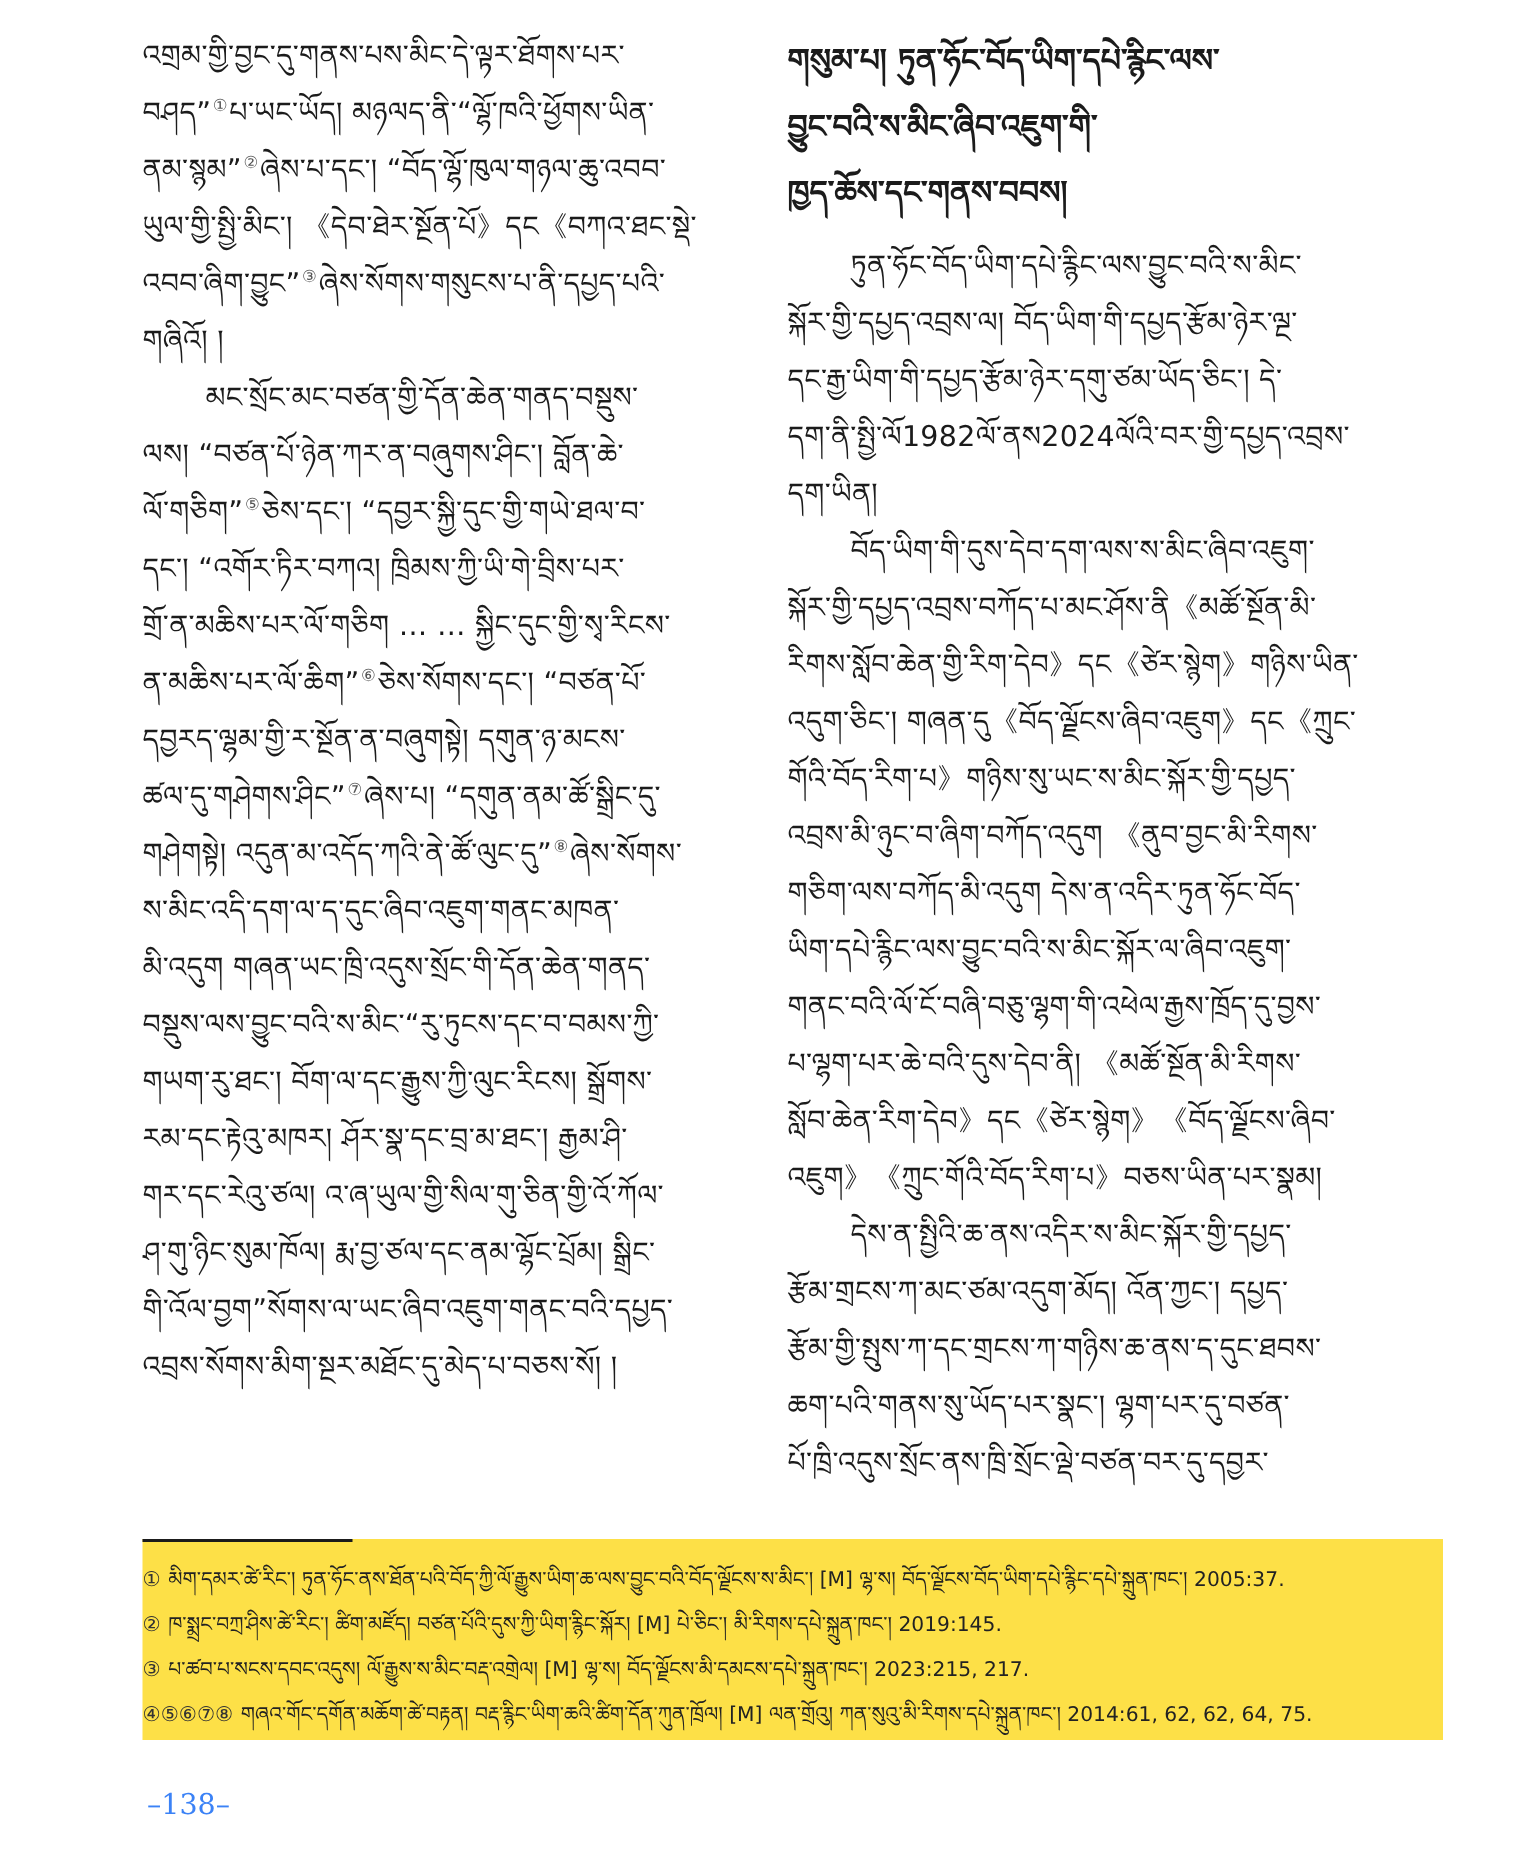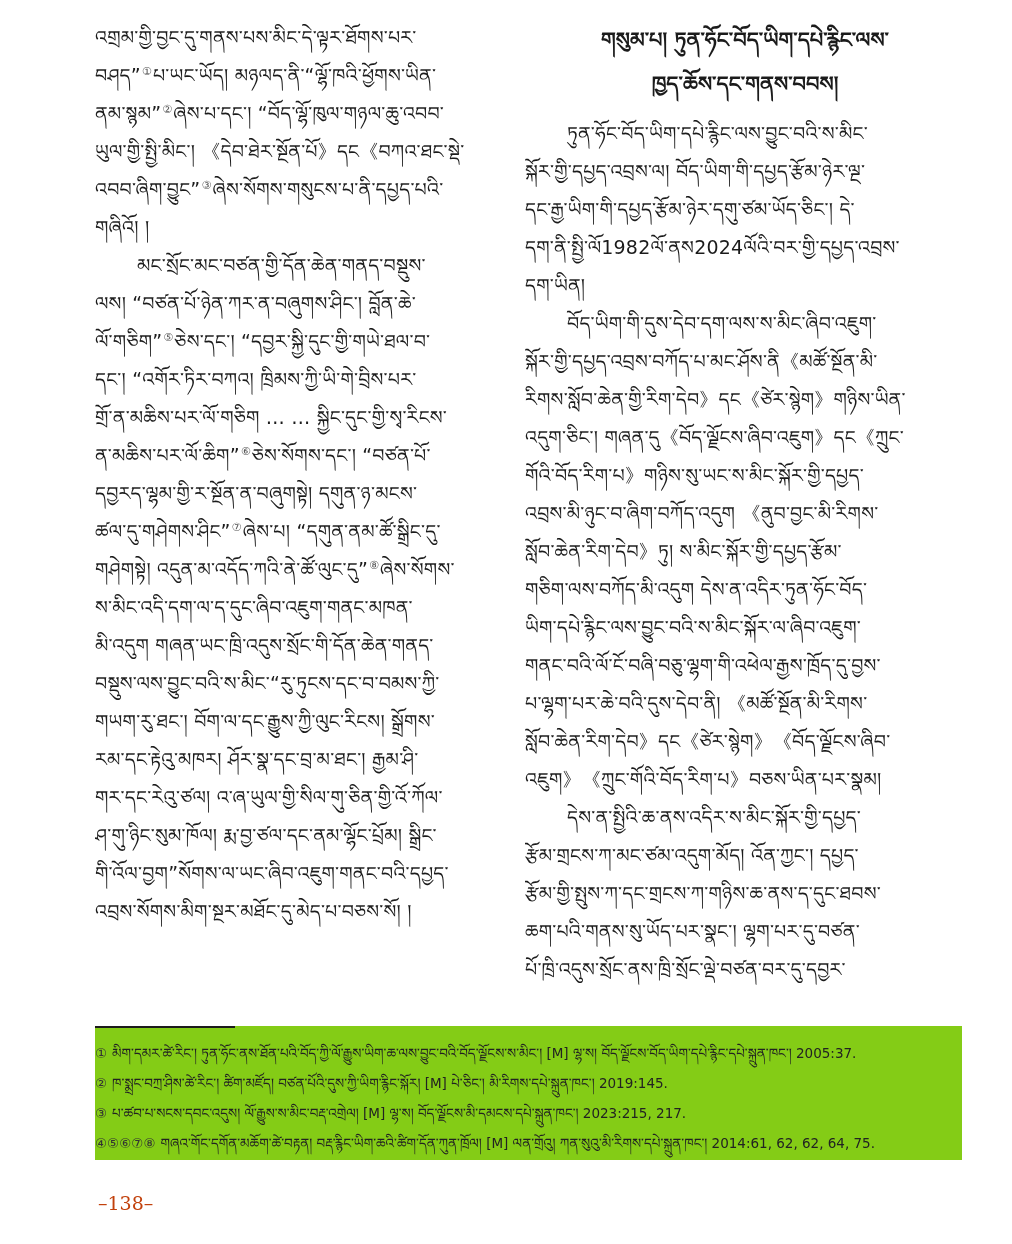--- a/index.html
+++ b/index.html
@@ -24,61 +24,61 @@
   .col-left  { width: 402px; }
   .col-right { width: 440px; }
   .para { margin: 0 0 0 0; }
   .para .line {
     font-size: 19px;
     line-height: 38px;
     white-space: nowrap;
     letter-spacing: 0.2px;
   }
   .para.indent .line:first-child { padding-left: 42px; }
-  .heading { margin: 0 0 8px 0; text-align: center; }
+  .heading { margin: 0 0 8px 0; }
   .heading .line {
     font-size: 21px;
     line-height: 44px;
     font-weight: bold;
     white-space: nowrap;
   }
   .fnref {
     font-size: 11px;
     vertical-align: super;
     line-height: 0;
     color: #555;
     padding: 0 1px;
   }
   .footnotes {
     position: absolute;
     left: 95px;
     right: 50px;
     top: 1026px;
-    background: #84cc16;
+    background: #fde047;
   }
   .fn-rule {
     width: 140px;
     height: 0;
     border-top: 2.5px solid #1b1b1b;
     margin-bottom: 12px;
   }
   .footnote {
     font-size: 13.5px;
     line-height: 27px;
     margin: 0 0 3px 0;
     color: #222;
   }
   .fn-marker { margin-right: 5px; color: #333; }
   .page-number {
     position: absolute;
     left: 98px;
     top: 1192px;
     font-size: 19px;
     font-family: "DejaVu Serif", serif;
-    color: #c2410c;
+    color: #3b82f6;
   }
 </style>
 </head>
 <body>
 
 <div class="page">
 
   <div class="columns">
 
     <div class="column col-left">
@@ -108,37 +108,37 @@
           <div class="line">གར་དང་རེའུ་ཙལ། འ་ཞ་ཡུལ་གྱི་སིལ་གུ་ཅིན་གྱི་འོ་ཀོལ་</div>
           <div class="line">ཤ་གུ་ཉིང་སུམ་ཁོལ། རྨ་བྱ་ཙལ་དང་ནམ་ལྷོང་པྲོམ། སྒྲིང་</div>
           <div class="line">གི་འོལ་བྱག”སོགས་ལ་ཡང་ཞིབ་འཇུག་གནང་བའི་དཔྱད་</div>
           <div class="line">འབྲས་སོགས་མིག་སྔར་མཐོང་དུ་མེད་པ་བཅས་སོ། །</div>
         </div>
     </div>
 
     <div class="column col-right">
       <div class="heading">
           <div class="line">གསུམ་པ། ཏུན་ཧོང་བོད་ཡིག་དཔེ་རྙིང་ལས་</div>
+          <div class="line">བྱུང་བའི་ས་མིང་ཞིབ་འཇུག་གི་</div>
           <div class="line">ཁྱད་ཆོས་དང་གནས་བབས།</div>
         </div>
       <div class="para indent">
           <div class="line">ཏུན་ཧོང་བོད་ཡིག་དཔེ་རྙིང་ལས་བྱུང་བའི་ས་མིང་</div>
           <div class="line">སྐོར་གྱི་དཔྱད་འབྲས་ལ། བོད་ཡིག་གི་དཔྱད་རྩོམ་ཉེར་ལྔ་</div>
           <div class="line">དང་རྒྱ་ཡིག་གི་དཔྱད་རྩོམ་ཉེར་དགུ་ཙམ་ཡོད་ཅིང་། དེ་</div>
           <div class="line">དག་ནི་སྤྱི་ལོ1982ལོ་ནས2024ལོའི་བར་གྱི་དཔྱད་འབྲས་</div>
           <div class="line">དག་ཡིན།</div>
         </div>
       <div class="para indent">
           <div class="line">བོད་ཡིག་གི་དུས་དེབ་དག་ལས་ས་མིང་ཞིབ་འཇུག་</div>
           <div class="line">སྐོར་གྱི་དཔྱད་འབྲས་བཀོད་པ་མང་ཤོས་ནི《མཚོ་སྔོན་མི་</div>
           <div class="line">རིགས་སློབ་ཆེན་གྱི་རིག་དེབ》དང《ཙེར་སྙེག》གཉིས་ཡིན་</div>
           <div class="line">འདུག་ཅིང་། གཞན་དུ《བོད་ལྗོངས་ཞིབ་འཇུག》དང《ཀྲུང་</div>
           <div class="line">གོའི་བོད་རིག་པ》གཉིས་སུ་ཡང་ས་མིང་སྐོར་གྱི་དཔྱད་</div>
           <div class="line">འབྲས་མི་ཉུང་བ་ཞིག་བཀོད་འདུག 《ནུབ་བྱང་མི་རིགས་</div>
-          <div class="line">སློབ་ཆེན་རིག་དེབ》ཏུ། ས་མིང་སྐོར་གྱི་དཔྱད་རྩོམ་</div>
           <div class="line">གཅིག་ལས་བཀོད་མི་འདུག དེས་ན་འདིར་ཏུན་ཧོང་བོད་</div>
           <div class="line">ཡིག་དཔེ་རྙིང་ལས་བྱུང་བའི་ས་མིང་སྐོར་ལ་ཞིབ་འཇུག་</div>
           <div class="line">གནང་བའི་ལོ་ངོ་བཞི་བཅུ་ལྷག་གི་འཕེལ་རྒྱས་ཁྲོད་དུ་བྱས་</div>
           <div class="line">པ་ལྷག་པར་ཆེ་བའི་དུས་དེབ་ནི། 《མཚོ་སྔོན་མི་རིགས་</div>
           <div class="line">སློབ་ཆེན་རིག་དེབ》དང《ཙེར་སྙེག》《བོད་ལྗོངས་ཞིབ་</div>
           <div class="line">འཇུག》《ཀྲུང་གོའི་བོད་རིག་པ》བཅས་ཡིན་པར་སྣམ།</div>
         </div>
       <div class="para indent">
           <div class="line">དེས་ན་སྤྱིའི་ཆ་ནས་འདིར་ས་མིང་སྐོར་གྱི་དཔྱད་</div>
           <div class="line">རྩོམ་གྲངས་ཀ་མང་ཙམ་འདུག་མོད། འོན་ཀྱང་། དཔྱད་</div>

